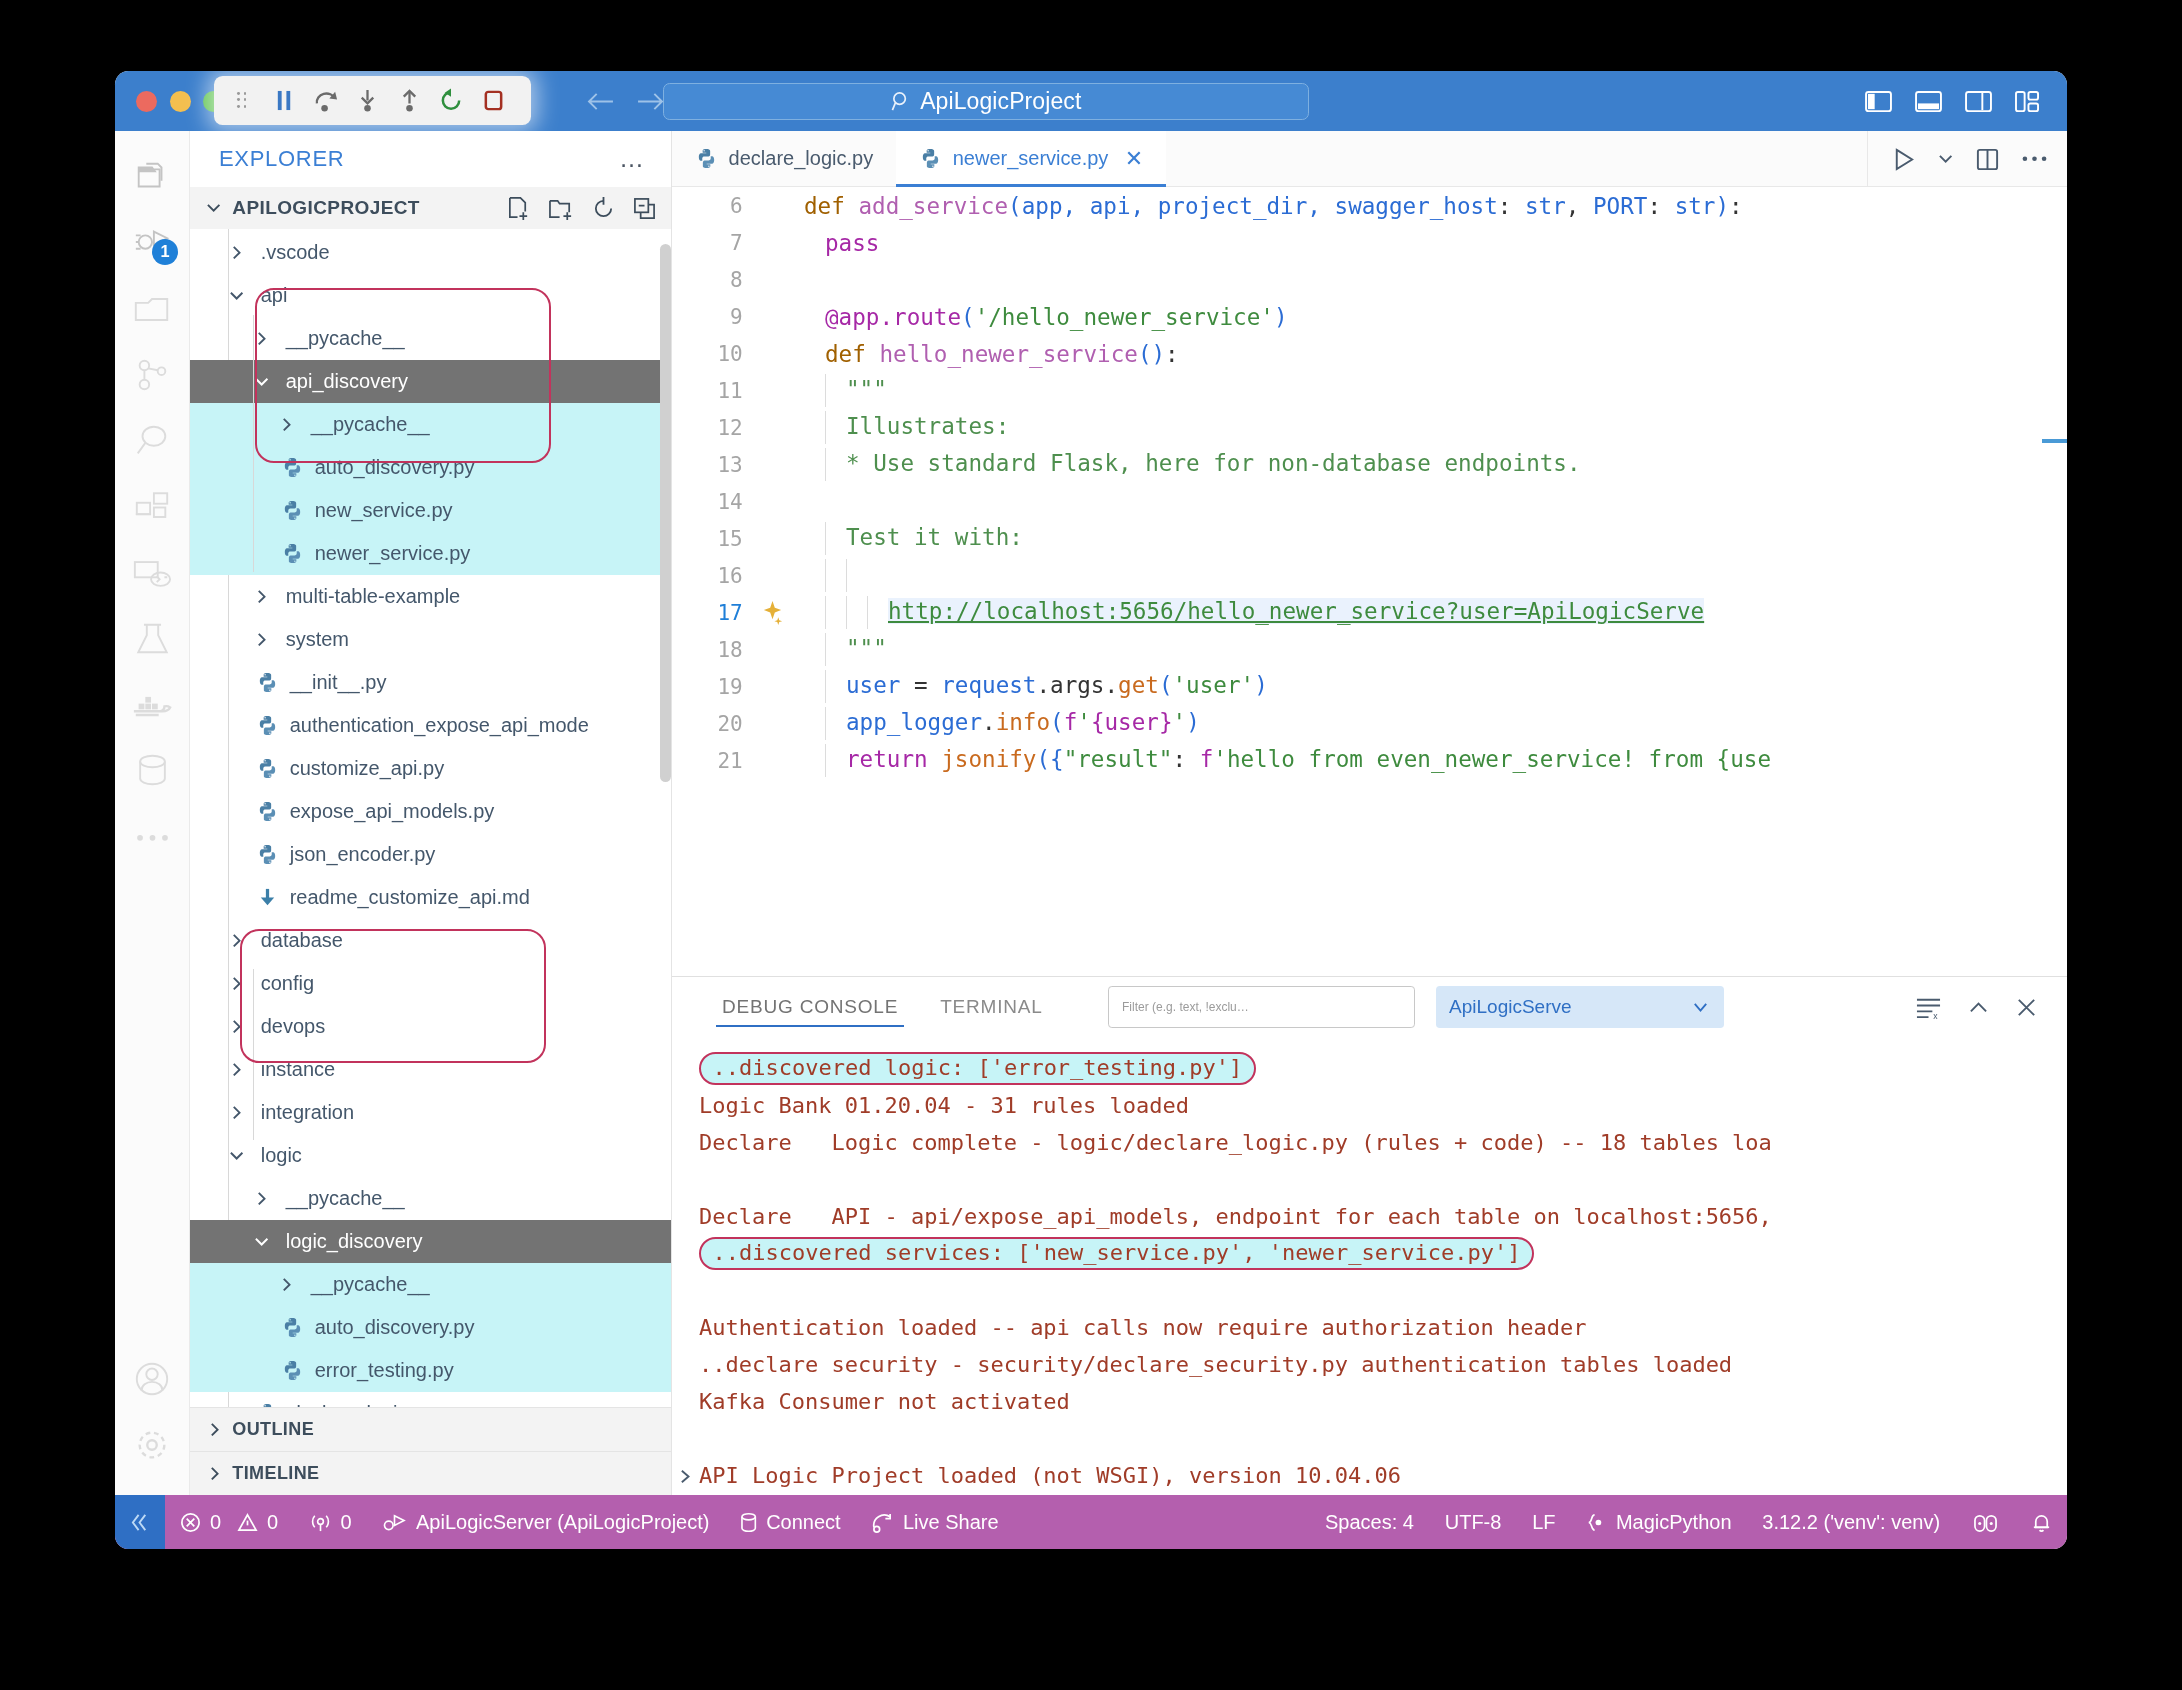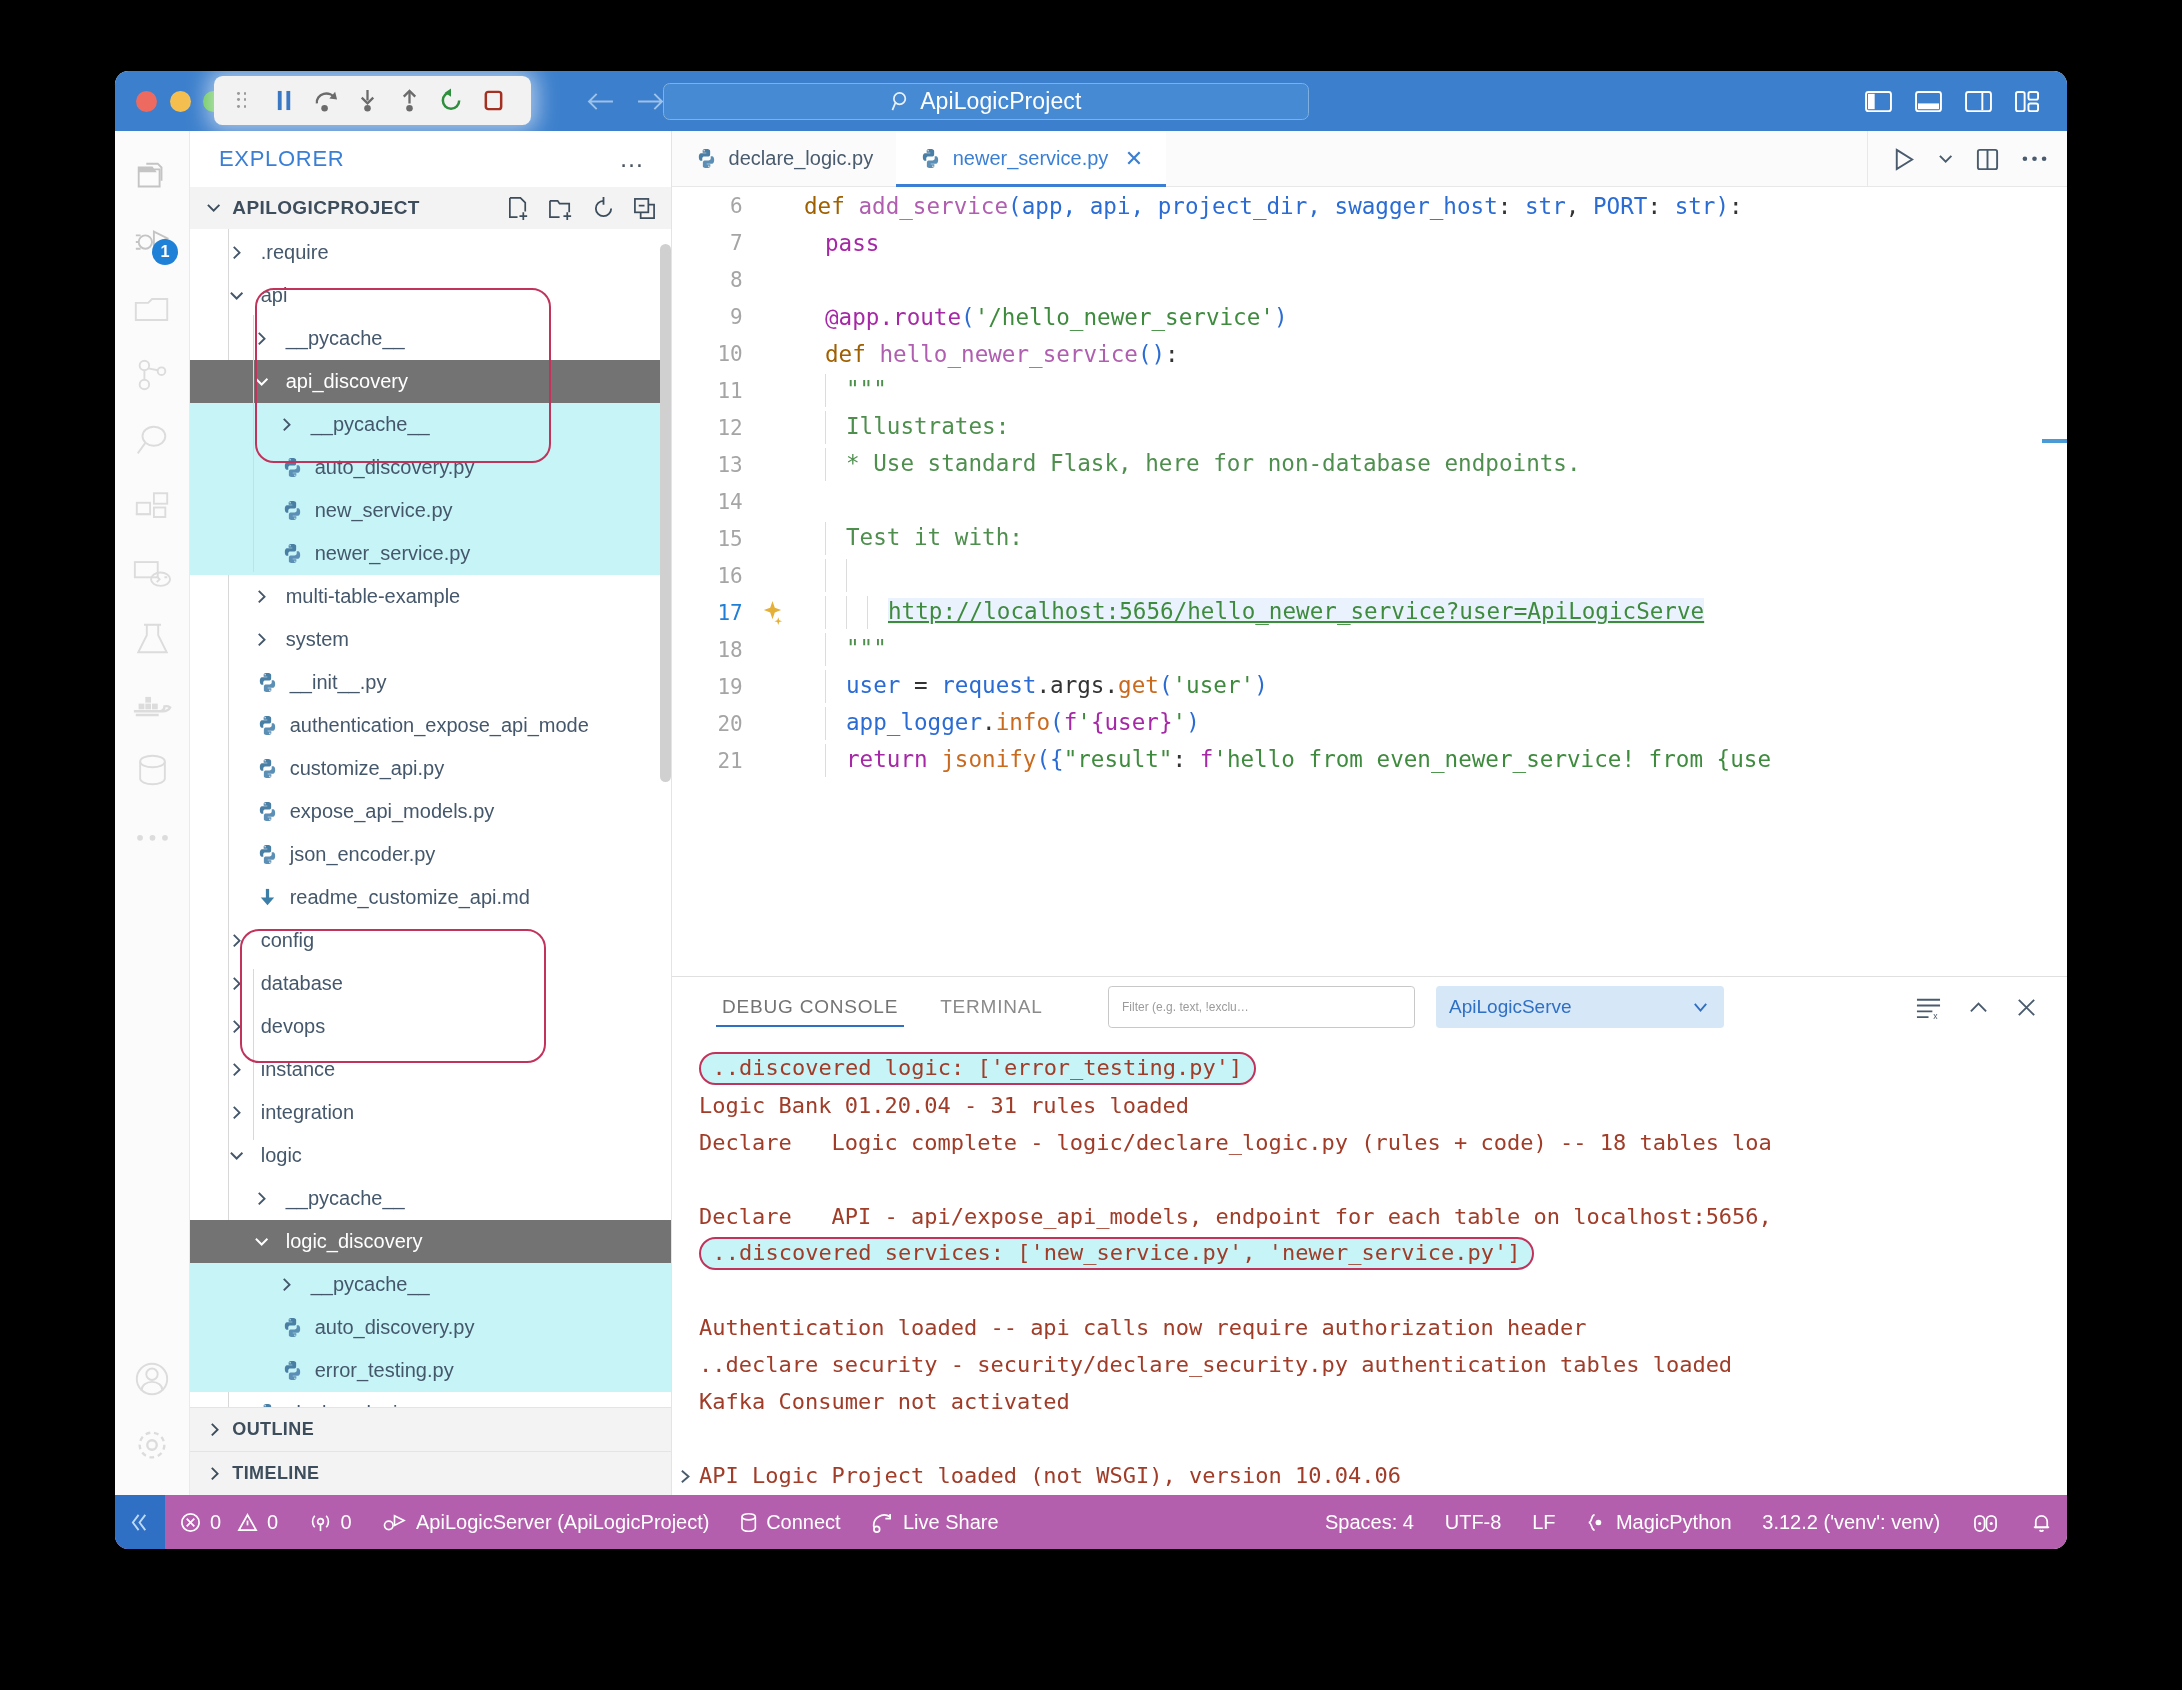--- a/index.html
+++ b/index.html
@@ -562,21 +562,21 @@
 
         <div class="guide" style="left:38px; top:0; bottom:0;"></div>
 
         <div id="tree-rows">
             <div class="row" style="padding-left: 38px;">
               <span class="chev">
                 <svg width="17.3" height="17.3" viewBox="0 0 18 18">
                   <path d="M6 3 L12 9 L6 15" stroke="currentColor" stroke-width="2" fill="none"></path>
                 </svg>
               </span>
-              <span style="margin-left: 7.7px;">.require</span>
+              <span style="margin-left: 7.7px;">.vscode</span>
             </div>
             <div class="row" style="padding-left: 38px;">
               <span class="chev">
                 <svg width="17.3" height="17.3" viewBox="0 0 18 18">
                   <path d="M3 6 L9 12 L15 6" stroke="currentColor" stroke-width="2" fill="none"></path>
                 </svg>
               </span>
               <span style="margin-left: 7.7px;">api</span>
             </div>
             <div class="row" style="padding-left: 63px;">
@@ -699,29 +699,29 @@
                 </svg>
               </span>
               <span style="margin-left: 7.7px;">readme_customize_api.md</span>
             </div>
             <div class="row" style="padding-left: 38px;">
               <span class="chev">
                 <svg width="17.3" height="17.3" viewBox="0 0 18 18">
                   <path d="M6 3 L12 9 L6 15" stroke="currentColor" stroke-width="2" fill="none"></path>
                 </svg>
               </span>
+              <span style="margin-left: 7.7px;">database</span>
+            </div>
+            <div class="row" style="padding-left: 38px;">
+              <span class="chev">
+                <svg width="17.3" height="17.3" viewBox="0 0 18 18">
+                  <path d="M6 3 L12 9 L6 15" stroke="currentColor" stroke-width="2" fill="none"></path>
+                </svg>
+              </span>
               <span style="margin-left: 7.7px;">config</span>
-            </div>
-            <div class="row" style="padding-left: 38px;">
-              <span class="chev">
-                <svg width="17.3" height="17.3" viewBox="0 0 18 18">
-                  <path d="M6 3 L12 9 L6 15" stroke="currentColor" stroke-width="2" fill="none"></path>
-                </svg>
-              </span>
-              <span style="margin-left: 7.7px;">database</span>
             </div>
             <div class="row" style="padding-left: 38px;">
               <span class="chev">
                 <svg width="17.3" height="17.3" viewBox="0 0 18 18">
                   <path d="M6 3 L12 9 L6 15" stroke="currentColor" stroke-width="2" fill="none"></path>
                 </svg>
               </span>
               <span style="margin-left: 7.7px;">devops</span>
             </div>
             <div class="row" style="padding-left: 38px;">

